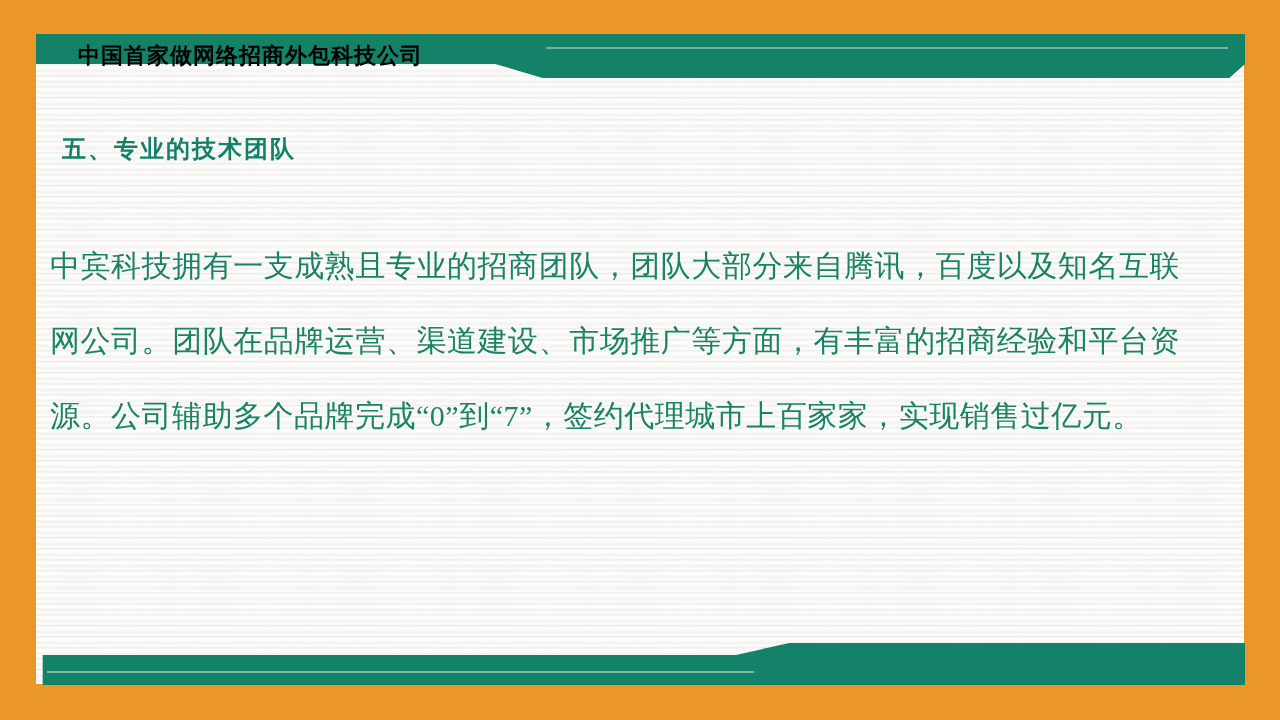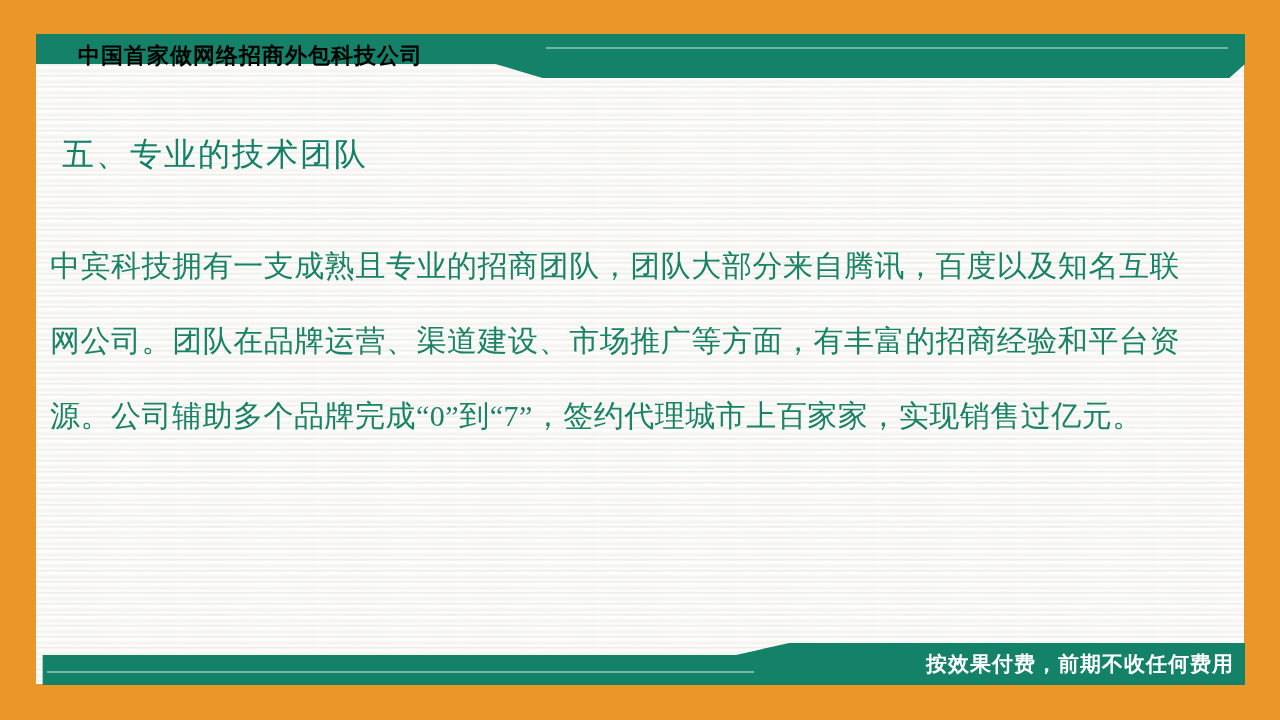--- a/index.html
+++ b/index.html
@@ -88,22 +88,22 @@
     white-space: nowrap;
     margin-left: 36px;
   }
 
   
   .section-heading {
     position: absolute;
     left: 62px;
     top: 133px;
     color: #14806a;
-    font-size: 32px;
-    font-weight: normal;
+    font-size: 24px;
+    font-weight: bold;
     letter-spacing: 2px;
     white-space: nowrap;
   }
 
   
   .body-copy {
     position: absolute;
     left: 50px;
     top: 228px;
     width: 1130px;
@@ -179,15 +179,14 @@
   <div class="section-heading">五、专业的技术团队</div>
 
   <div class="body-copy">
     <p>中宾科技拥有一支成熟且专业的招商团队，团队大部分来自腾讯，百度以及知名互联网公司。团队在品牌运营、渠道建设、市场推广等方面，有丰富的招商经验和平台资源。公司辅助多个品牌完成“0”到“7”，签约代理城市上百家家，实现销售过亿元。</p>
   </div>
 
   <div class="footer-band">
     <div class="fb-main"></div>
     <div class="fb-rule"></div>
   </div>
-  <div class="footer-text">按效果付费，前期不收任何费用</div>
 
 </div>
 
 </body></html>

